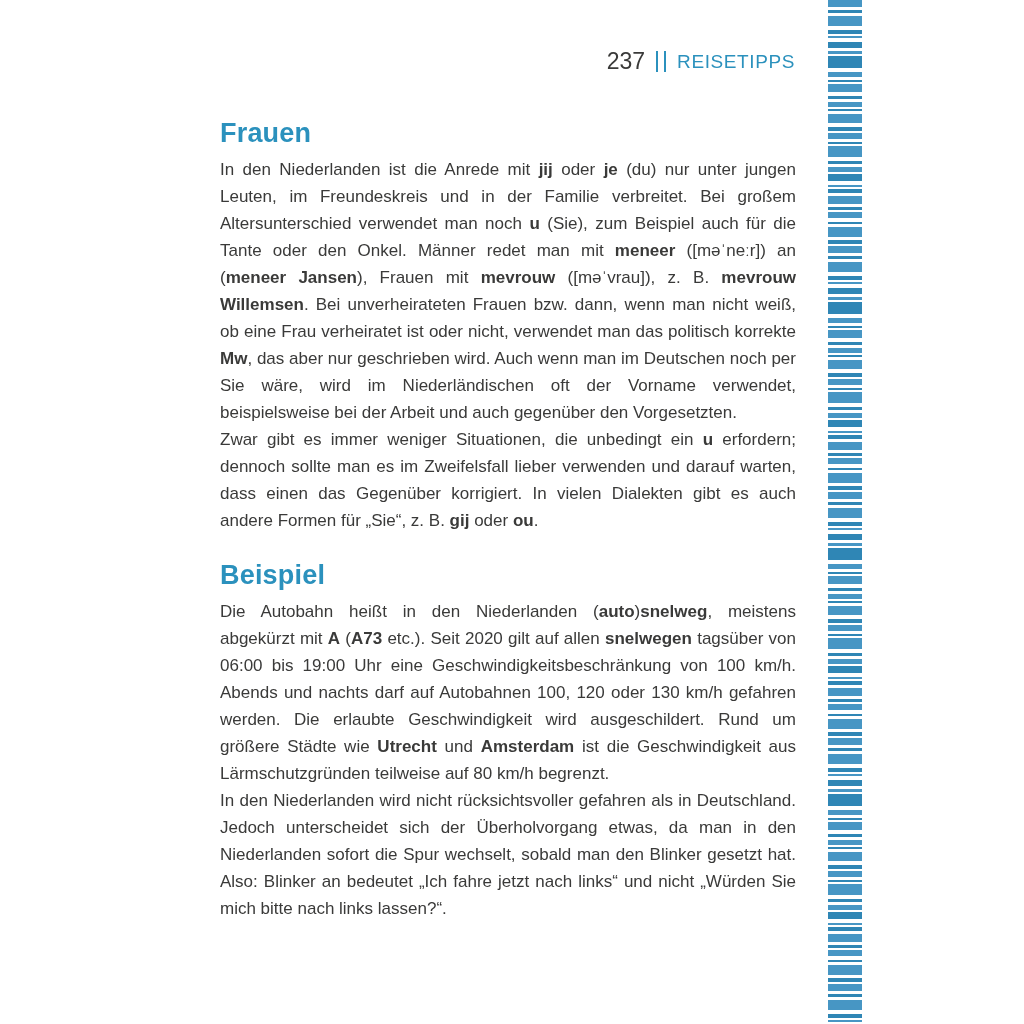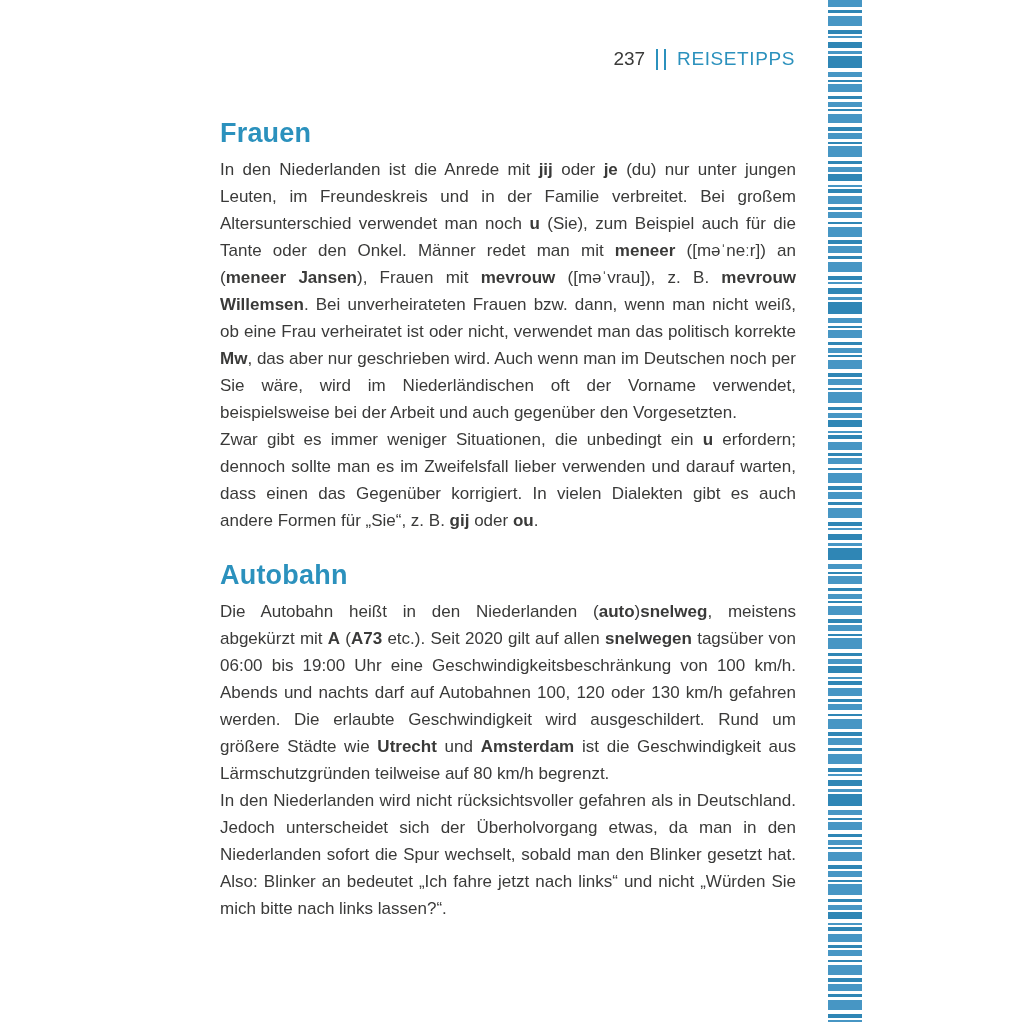--- a/index.html
+++ b/index.html
@@ -16,21 +16,21 @@
   }
   .page{
     position:relative;width:1024px;height:1024px;background:#fff;overflow:hidden;
   }
   
   .page-header{
     position:absolute;top:48px;right:229px;
     display:flex;align-items:center;gap:11px;
   }
   .page-number{
-    font-size:19px;color:var(--text);
+    font-size:23px;color:var(--text);
   }
   .header-divider{
     width:6px;height:21px;
     border-left:2px solid var(--accent);
     border-right:2px solid var(--accent);
   }
   .header-title{
     font-size:19px;color:var(--accent);letter-spacing:0.6px;
   }
   
@@ -65,21 +65,21 @@
     <span class="header-title">REISETIPPS</span>
   </header>
 
   <main class="content" id="sections">
       <section class="section-block">
         <h2 class="section-title">Frauen</h2>
         <p class="para"><span>In den Niederlanden ist die Anrede mit </span><span class="b">jij</span><span> oder </span><span class="b">je</span><span> (du) nur unter jungen Leuten, im Freundeskreis und in der Familie verbreitet. Bei großem Altersunterschied verwendet man noch </span><span class="b">u</span><span> (Sie), zum Beispiel auch für die Tante oder den Onkel. Männer redet man mit </span><span class="b">meneer</span><span> ([məˈneːr]) an (</span><span class="b">meneer Jansen</span><span>), Frauen mit </span><span class="b">mevrouw</span><span> ([məˈvrau]), z. B. </span><span class="b">mevrouw Willemsen</span><span>. Bei unverheirateten Frauen bzw. dann, wenn man nicht weiß, ob eine Frau verheiratet ist oder nicht, verwendet man das politisch korrekte </span><span class="b">Mw</span><span>, das aber nur geschrieben wird. Auch wenn man im Deutschen noch per Sie wäre, wird im Niederländischen oft der Vorname verwendet, beispielsweise bei der Arbeit und auch gegenüber den Vorgesetzten.</span></p>
         <p class="para"><span>Zwar gibt es immer weniger Situationen, die unbedingt ein </span><span class="b">u</span><span> erfordern; dennoch sollte man es im Zweifelsfall lieber verwenden und darauf warten, dass einen das Gegenüber korrigiert. In vielen Dialekten gibt es auch andere Formen für „Sie“, z. B. </span><span class="b">gij</span><span> oder </span><span class="b">ou</span><span>.</span></p>
       </section>
       <section class="section-block">
-        <h2 class="section-title">Autobahn</h2>
+        <h2 class="section-title">Beispiel</h2>
         <p class="para"><span>Die Autobahn heißt in den Niederlanden (</span><span class="b">auto</span><span>)</span><span class="b">snelweg</span><span>, meistens abgekürzt mit </span><span class="b">A</span><span> (</span><span class="b">A73</span><span> etc.). Seit 2020 gilt auf allen </span><span class="b">snelwegen</span><span> tagsüber von 06:00 bis 19:00 Uhr eine Geschwindigkeitsbeschränkung von 100 km/h. Abends und nachts darf auf Autobahnen 100, 120 oder 130 km/h gefahren werden. Die erlaubte Geschwindigkeit wird ausgeschildert. Rund um größere Städte wie </span><span class="b">Utrecht</span><span> und </span><span class="b">Amsterdam</span><span> ist die Geschwindigkeit aus Lärmschutzgründen teilweise auf 80 km/h begrenzt.</span></p>
         <p class="para"><span>In den Niederlanden wird nicht rücksichtsvoller gefahren als in Deutschland. Jedoch unterscheidet sich der Überholvorgang etwas, da man in den Niederlanden sofort die Spur wechselt, sobald man den Blinker gesetzt hat. Also: Blinker an bedeutet „Ich fahre jetzt nach links“ und nicht „Würden Sie mich bitte nach links lassen?“.</span></p>
       </section>
     </main>
 
   <aside class="stripe-bar" id="stripes">
       <div class="stripe" style="height: 7px; margin-bottom: 3px; background: var(--stripe1);"></div>
       <div class="stripe" style="height: 3px; margin-bottom: 3px; background: var(--stripe2);"></div>
       <div class="stripe" style="height: 10px; margin-bottom: 4px; background: var(--stripe1);"></div>
       <div class="stripe" style="height: 4px; margin-bottom: 2px; background: var(--stripe2);"></div>

